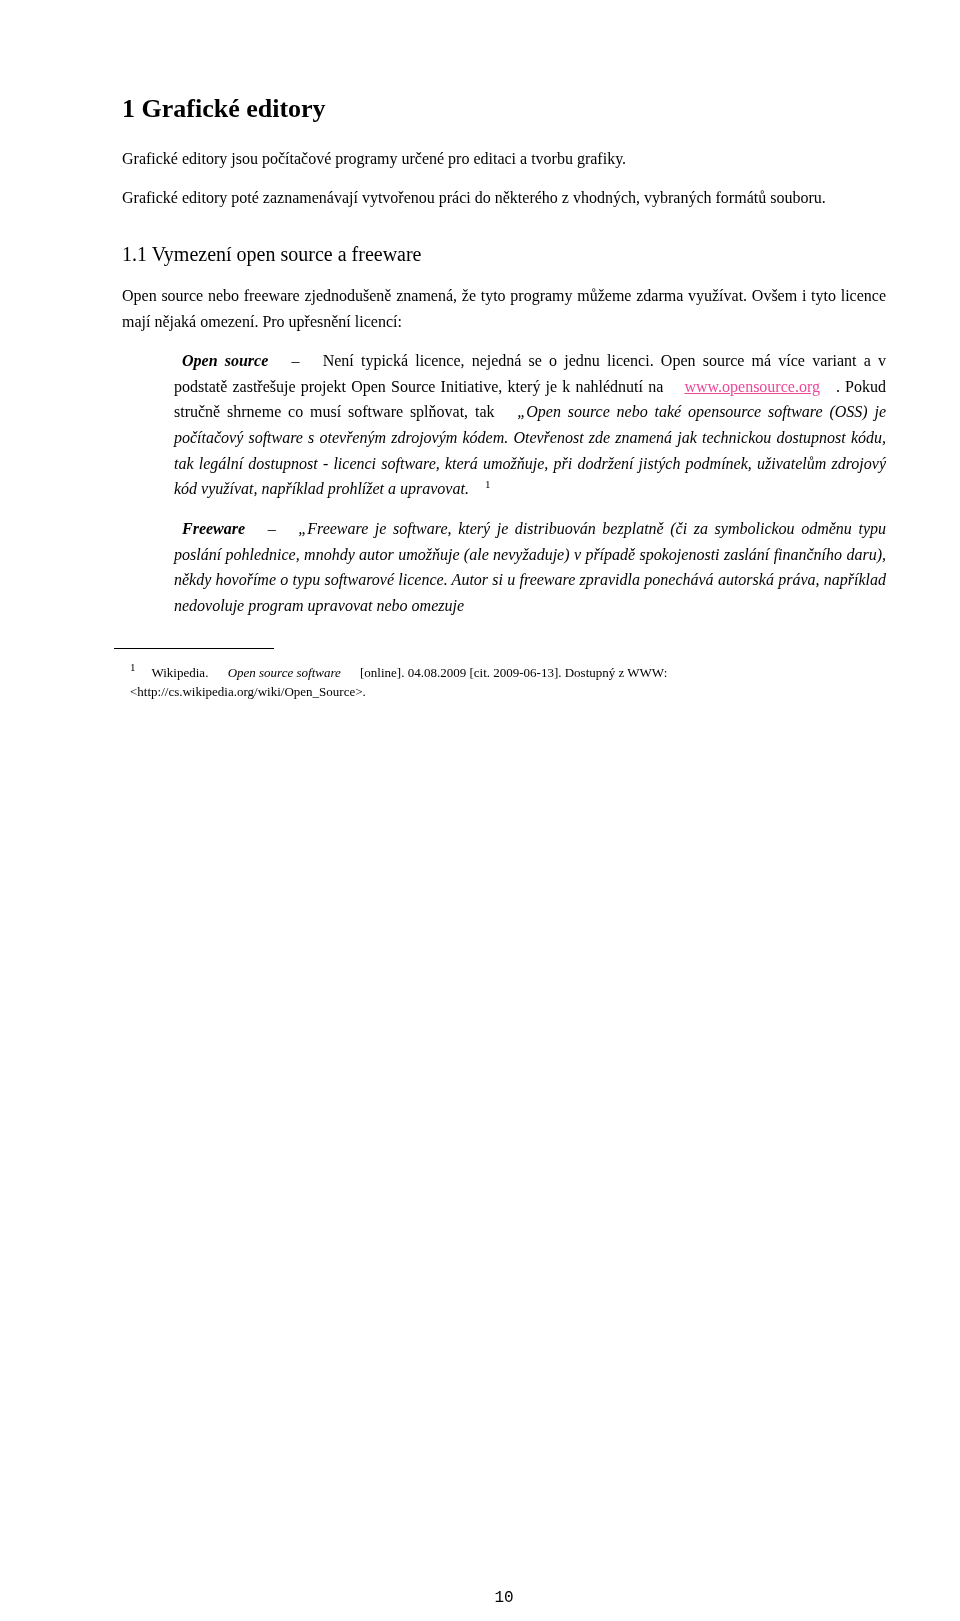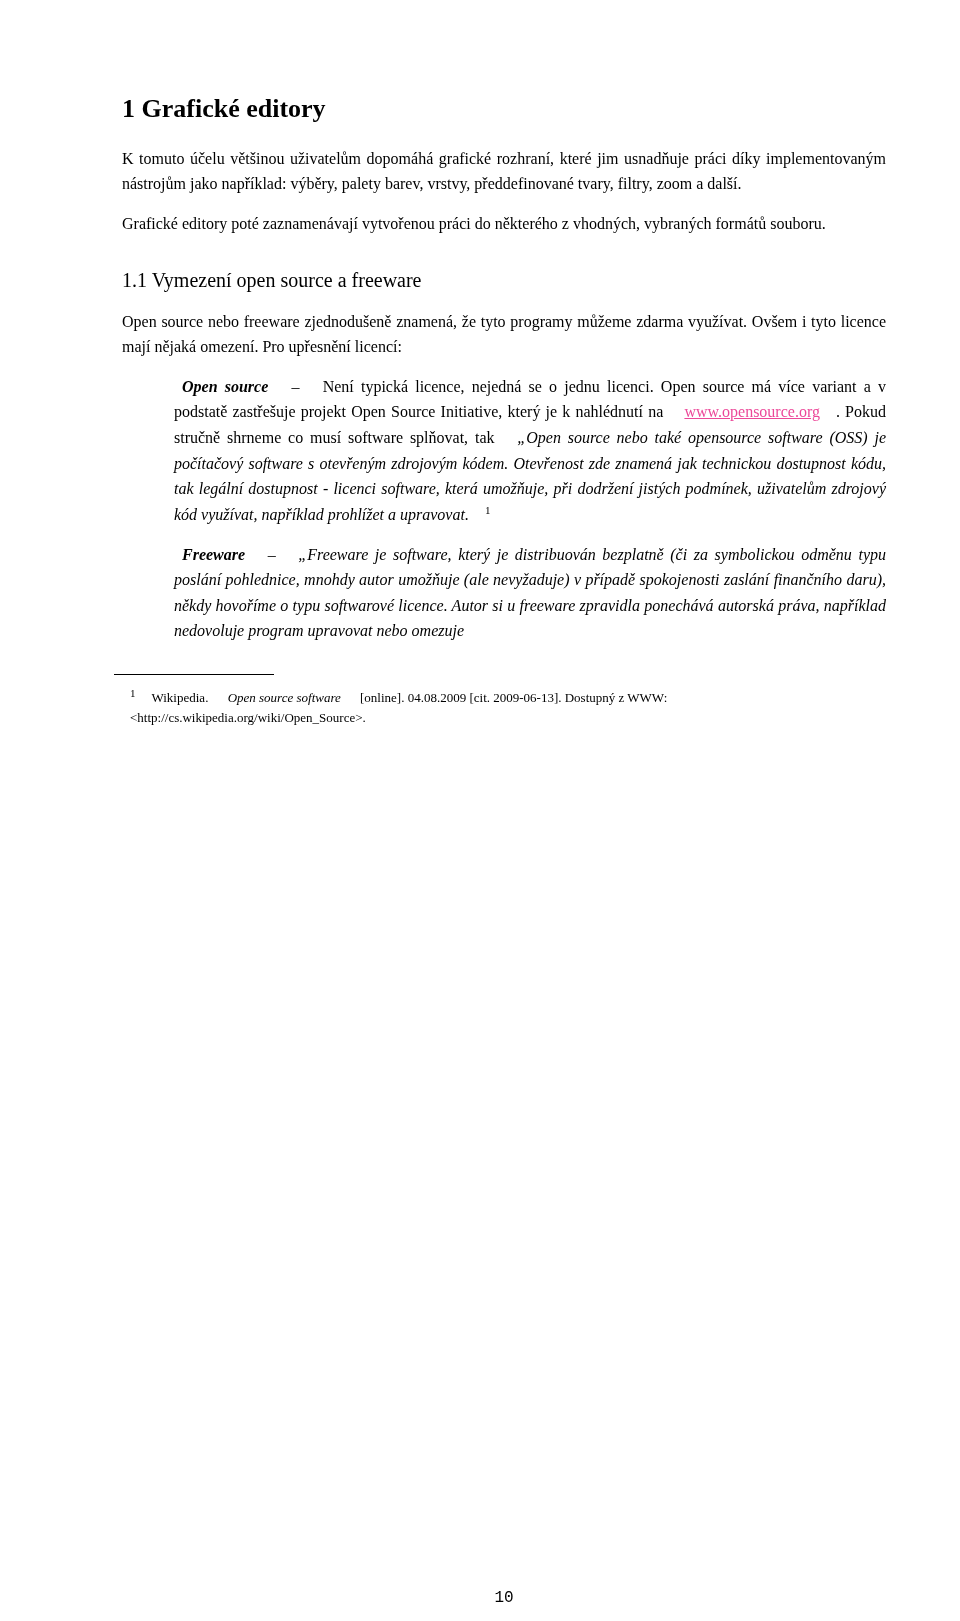--- a/index.html
+++ b/index.html
@@ -96,22 +96,22 @@
       margin-bottom: 16px;
     }
   </style>
 </head>
 <body>
 
 <div class="page">
 
   <h1>1   Grafické editory</h1>
 
+  <p>Grafické editory jsou počítačové programy určené pro editaci a tvorbu grafiky.</p>
 
-  <p>K tomuto účelu většinou uživatelům dopomáhá grafické rozhraní, které jim usnadňuje práci díky implementovaným nástrojům jako například: výběry, palety barev, vrstvy, předdefinované tvary, filtry, zoom a další.</p>
 
   <p>Grafické editory poté zaznamenávají vytvořenou práci do některého z vhodných, vybraných formátů souboru.</p>
 
   <h2 class="section-header">1.1   Vymezení open source a freeware</h2>
 
   <p>Open source nebo freeware zjednodušeně znamená, že tyto programy můžeme zdarma využívat. Ovšem i tyto licence mají nějaká omezení. Pro upřesnění licencí:</p>
 
   <p class="indent">
     <span class="bold-term">Open source</span><span> – </span><span>Není typická licence, nejedná se o jednu licenci. Open source má více variant a v podstatě zastřešuje projekt Open Source Initiative, který je k nahlédnutí na </span><a href="#">www.opensource.org</a><span>. Pokud stručně shrneme co musí software splňovat, tak </span><span class="italic-text">„Open source nebo také opensource software (OSS) je počítačový software s otevřeným zdrojovým kódem. Otevřenost zde znamená jak technickou dostupnost kódu, tak legální dostupnost - licenci software, která umožňuje, při dodržení jistých podmínek, uživatelům zdrojový kód využívat, například prohlížet a upravovat.</span><sup>1</sup>
   </p>

